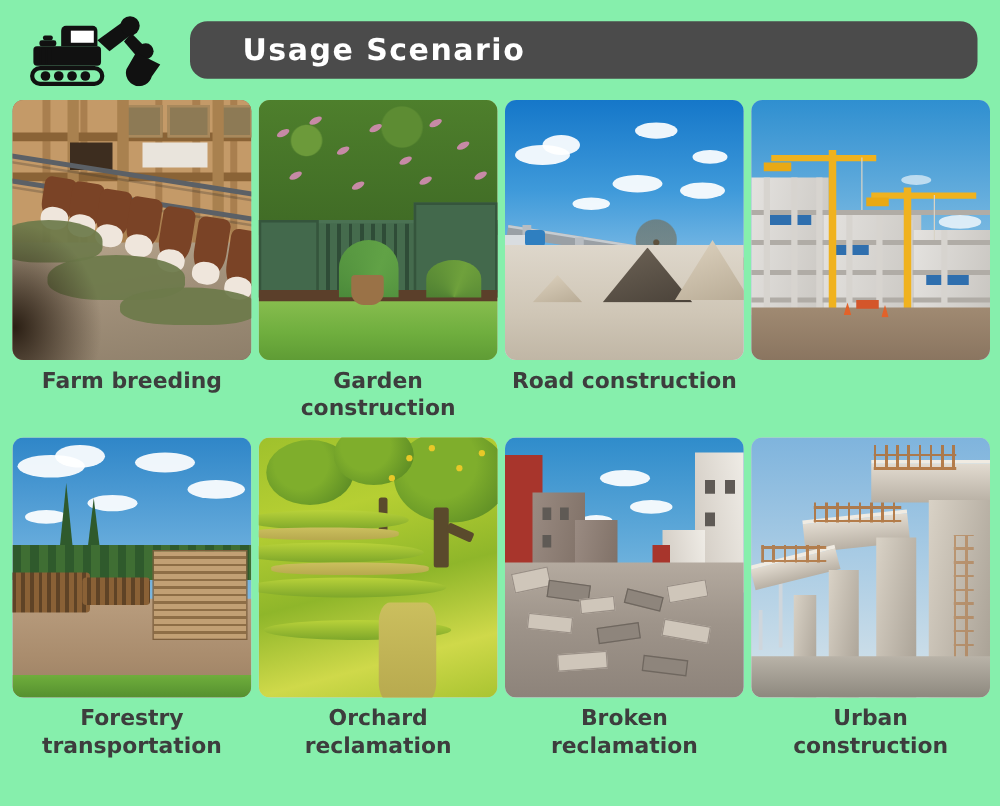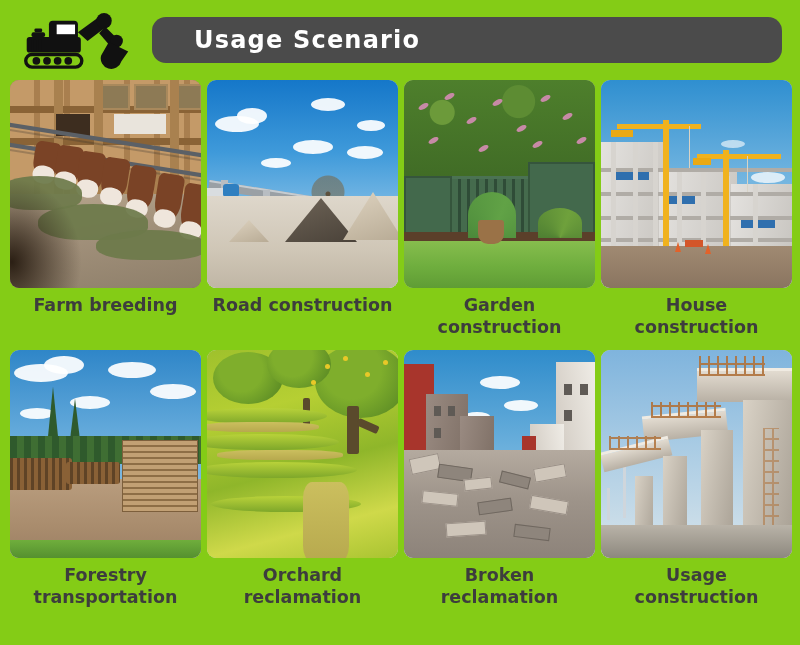--- a/index.html
+++ b/index.html
@@ -2,21 +2,21 @@
 <html><head>
 <meta charset="utf-8">
 <style>
   * { box-sizing: border-box; margin: 0; padding: 0; }
   html, body {
     width: 800px; height: 645px;
     background: #ffffff;
     font-family: "Liberation Sans", sans-serif;
     overflow: hidden;
   }
-  .page { position: relative; width: 800px; height: 645px; background:#84cc16; }
+  .page { position: relative; width: 800px; height: 645px; background:#86efac; }
 
   
   .header { display: flex; align-items: center; height: 72px; padding: 8px 12px 0 14px; }
   .logo-icon { width: 124px; height: 60px; flex: 0 0 124px; display:flex; align-items:center; justify-content:center; }
   .logo-icon svg { width: 118px; height: 58px; }
   .title-bar {
     flex: 1 1 auto;
     height: 46px;
     margin-left: 14px;
     margin-right: 6px;
@@ -252,48 +252,20 @@
             <div class="hay-pile" style="left:28px;top:124px;width:110px;height:36px"></div>
             <div class="hay-pile" style="left:86px;top:150px;width:110px;height:30px"></div>
             <div class="shadow-l"></div>
           </div>
         </div>
         <div class="caption">Farm breeding</div>
       </div>
 
       <div class="cell">
         <div class="thumb">
-          <div class="road" style="position:absolute;inset:0">
-            <div class="sky-blue"></div>
-            <div class="cloud" style="left:8px;top:36px;width:44px;height:16px"></div>
-            <div class="cloud" style="left:30px;top:28px;width:30px;height:16px"></div>
-            <div class="cloud" style="left:104px;top:18px;width:34px;height:13px"></div>
-            <div class="cloud" style="left:86px;top:60px;width:40px;height:14px"></div>
-            <div class="cloud" style="left:140px;top:66px;width:36px;height:13px"></div>
-            <div class="cloud" style="left:150px;top:40px;width:28px;height:11px"></div>
-            <div class="cloud" style="left:54px;top:78px;width:30px;height:10px"></div>
-            <div class="treeline" style="top:126px"></div>
-            <div class="tree" style="left:104px;top:92px"></div>
-            <div class="conveyor" style="left:2px;top:100px;width:178px;transform:rotate(9deg)"></div>
-            <div class="tower" style="left:14px;top:100px;height:56px"></div>
-            <div class="tower" style="left:56px;top:110px;height:48px"></div>
-            <div class="plant" style="left:0;top:108px;width:18px;height:52px"></div>
-            <div class="drum" style="left:16px;top:104px"></div>
-            <div class="fence-green" style="left:34px;top:132px;width:76px"></div>
-            <div class="gravel"></div>
-            <div class="pile-dark" style="left:78px;top:118px;width:72px;height:44px"></div>
-            <div class="pile-light" style="left:136px;top:112px;width:60px;height:48px"></div>
-            <div class="pile-light" style="left:22px;top:140px;width:40px;height:22px"></div>
-          </div>
-        </div>
-        <div class="caption">Road construction</div>
-      </div>
-
-      <div class="cell">
-        <div class="thumb">
           <div class="garden" style="position:absolute;inset:0;background:#86b84a">
             <div class="hedge"></div>
             <div class="blossom" style="left:14px;top:24px"></div>
             <div class="blossom" style="left:40px;top:14px"></div>
             <div class="blossom" style="left:62px;top:38px"></div>
             <div class="blossom" style="left:88px;top:20px"></div>
             <div class="blossom" style="left:112px;top:46px"></div>
             <div class="blossom" style="left:136px;top:16px"></div>
             <div class="blossom" style="left:158px;top:34px"></div>
             <div class="blossom" style="left:24px;top:58px"></div>
@@ -306,20 +278,48 @@
             <div class="panel-solid" style="left:0;top:96px;width:48px;height:62px"></div>
             <div class="panel-solid" style="left:124px;top:82px;width:67px;height:76px"></div>
             <div class="lawn"></div>
             <div class="mulch" style="top:152px"></div>
             <div class="palm" style="left:64px;top:112px"></div>
             <div class="pot" style="left:74px;top:140px"></div>
             <div class="grass-tuft" style="left:134px;top:128px"></div>
           </div>
         </div>
         <div class="caption">Garden construction</div>
+      </div>
+
+      <div class="cell">
+        <div class="thumb">
+          <div class="road" style="position:absolute;inset:0">
+            <div class="sky-blue"></div>
+            <div class="cloud" style="left:8px;top:36px;width:44px;height:16px"></div>
+            <div class="cloud" style="left:30px;top:28px;width:30px;height:16px"></div>
+            <div class="cloud" style="left:104px;top:18px;width:34px;height:13px"></div>
+            <div class="cloud" style="left:86px;top:60px;width:40px;height:14px"></div>
+            <div class="cloud" style="left:140px;top:66px;width:36px;height:13px"></div>
+            <div class="cloud" style="left:150px;top:40px;width:28px;height:11px"></div>
+            <div class="cloud" style="left:54px;top:78px;width:30px;height:10px"></div>
+            <div class="treeline" style="top:126px"></div>
+            <div class="tree" style="left:104px;top:92px"></div>
+            <div class="conveyor" style="left:2px;top:100px;width:178px;transform:rotate(9deg)"></div>
+            <div class="tower" style="left:14px;top:100px;height:56px"></div>
+            <div class="tower" style="left:56px;top:110px;height:48px"></div>
+            <div class="plant" style="left:0;top:108px;width:18px;height:52px"></div>
+            <div class="drum" style="left:16px;top:104px"></div>
+            <div class="fence-green" style="left:34px;top:132px;width:76px"></div>
+            <div class="gravel"></div>
+            <div class="pile-dark" style="left:78px;top:118px;width:72px;height:44px"></div>
+            <div class="pile-light" style="left:136px;top:112px;width:60px;height:48px"></div>
+            <div class="pile-light" style="left:22px;top:140px;width:40px;height:22px"></div>
+          </div>
+        </div>
+        <div class="caption">Road construction</div>
       </div>
 
       <div class="cell">
         <div class="thumb">
           <div class="house" style="position:absolute;inset:0">
             <div class="sky-blue" style="background:linear-gradient(#2f8fd0 0%,#6fb3df 45%,#b7d7ec 100%)"></div>
             <div class="cloud" style="left:150px;top:92px;width:34px;height:11px;opacity:.75"></div>
             <div class="cloud" style="left:120px;top:60px;width:24px;height:8px;opacity:.6"></div>
             <div class="bldg" style="left:0;top:62px;width:62px;height:110px"></div>
             <div class="bldg" style="left:58px;top:92px;width:78px;height:80px"></div>
@@ -345,21 +345,20 @@
             <div class="crane-jib" style="left:96px;top:74px;width:84px"></div>
             <div class="crane-counter" style="left:92px;top:78px;width:18px"></div>
             <div class="cable" style="left:88px;top:46px;height:42px"></div>
             <div class="cable" style="left:146px;top:76px;height:36px"></div>
             <div class="dirt"></div>
             <div class="cone" style="left:74px;top:162px"></div>
             <div class="cone" style="left:104px;top:164px"></div>
             <div class="red" style="left:84px;top:160px;width:18px;height:7px;background:#d4562a;position:absolute"></div>
           </div>
         </div>
-        <div class="caption">House construction</div>
       </div>
     </div>
 
     <div class="row row2">
 
       <div class="cell">
         <div class="thumb">
           <div class="forest" style="position:absolute;inset:0">
             <div class="sky-blue" style="background:linear-gradient(#2f86c8 0%,#64aadb 40%,#a8cde6 100%)"></div>
             <div class="cloud" style="left:4px;top:14px;width:54px;height:18px"></div>
@@ -456,17 +455,17 @@
             <div class="scaffold" style="left:50px;top:52px;width:70px;height:16px;opacity:.9"></div>
             <div class="scaffold" style="left:8px;top:86px;width:52px;height:14px;opacity:.85"></div>
             <div class="pier" style="left:142px;top:50px;width:49px;height:158px"></div>
             <div class="pier" style="left:100px;top:80px;width:32px;height:128px"></div>
             <div class="pier" style="left:62px;top:106px;width:24px;height:102px"></div>
             <div class="pier" style="left:34px;top:126px;width:18px;height:82px"></div>
             <div class="scaffold" style="left:162px;top:78px;width:16px;height:100px;opacity:.55"></div>
             <div class="road-far"></div>
           </div>
         </div>
-        <div class="caption">Usage construction</div>
+        <div class="caption">Urban construction</div>
       </div>
     </div>
   </div>
 </div>
 
 </body></html>

